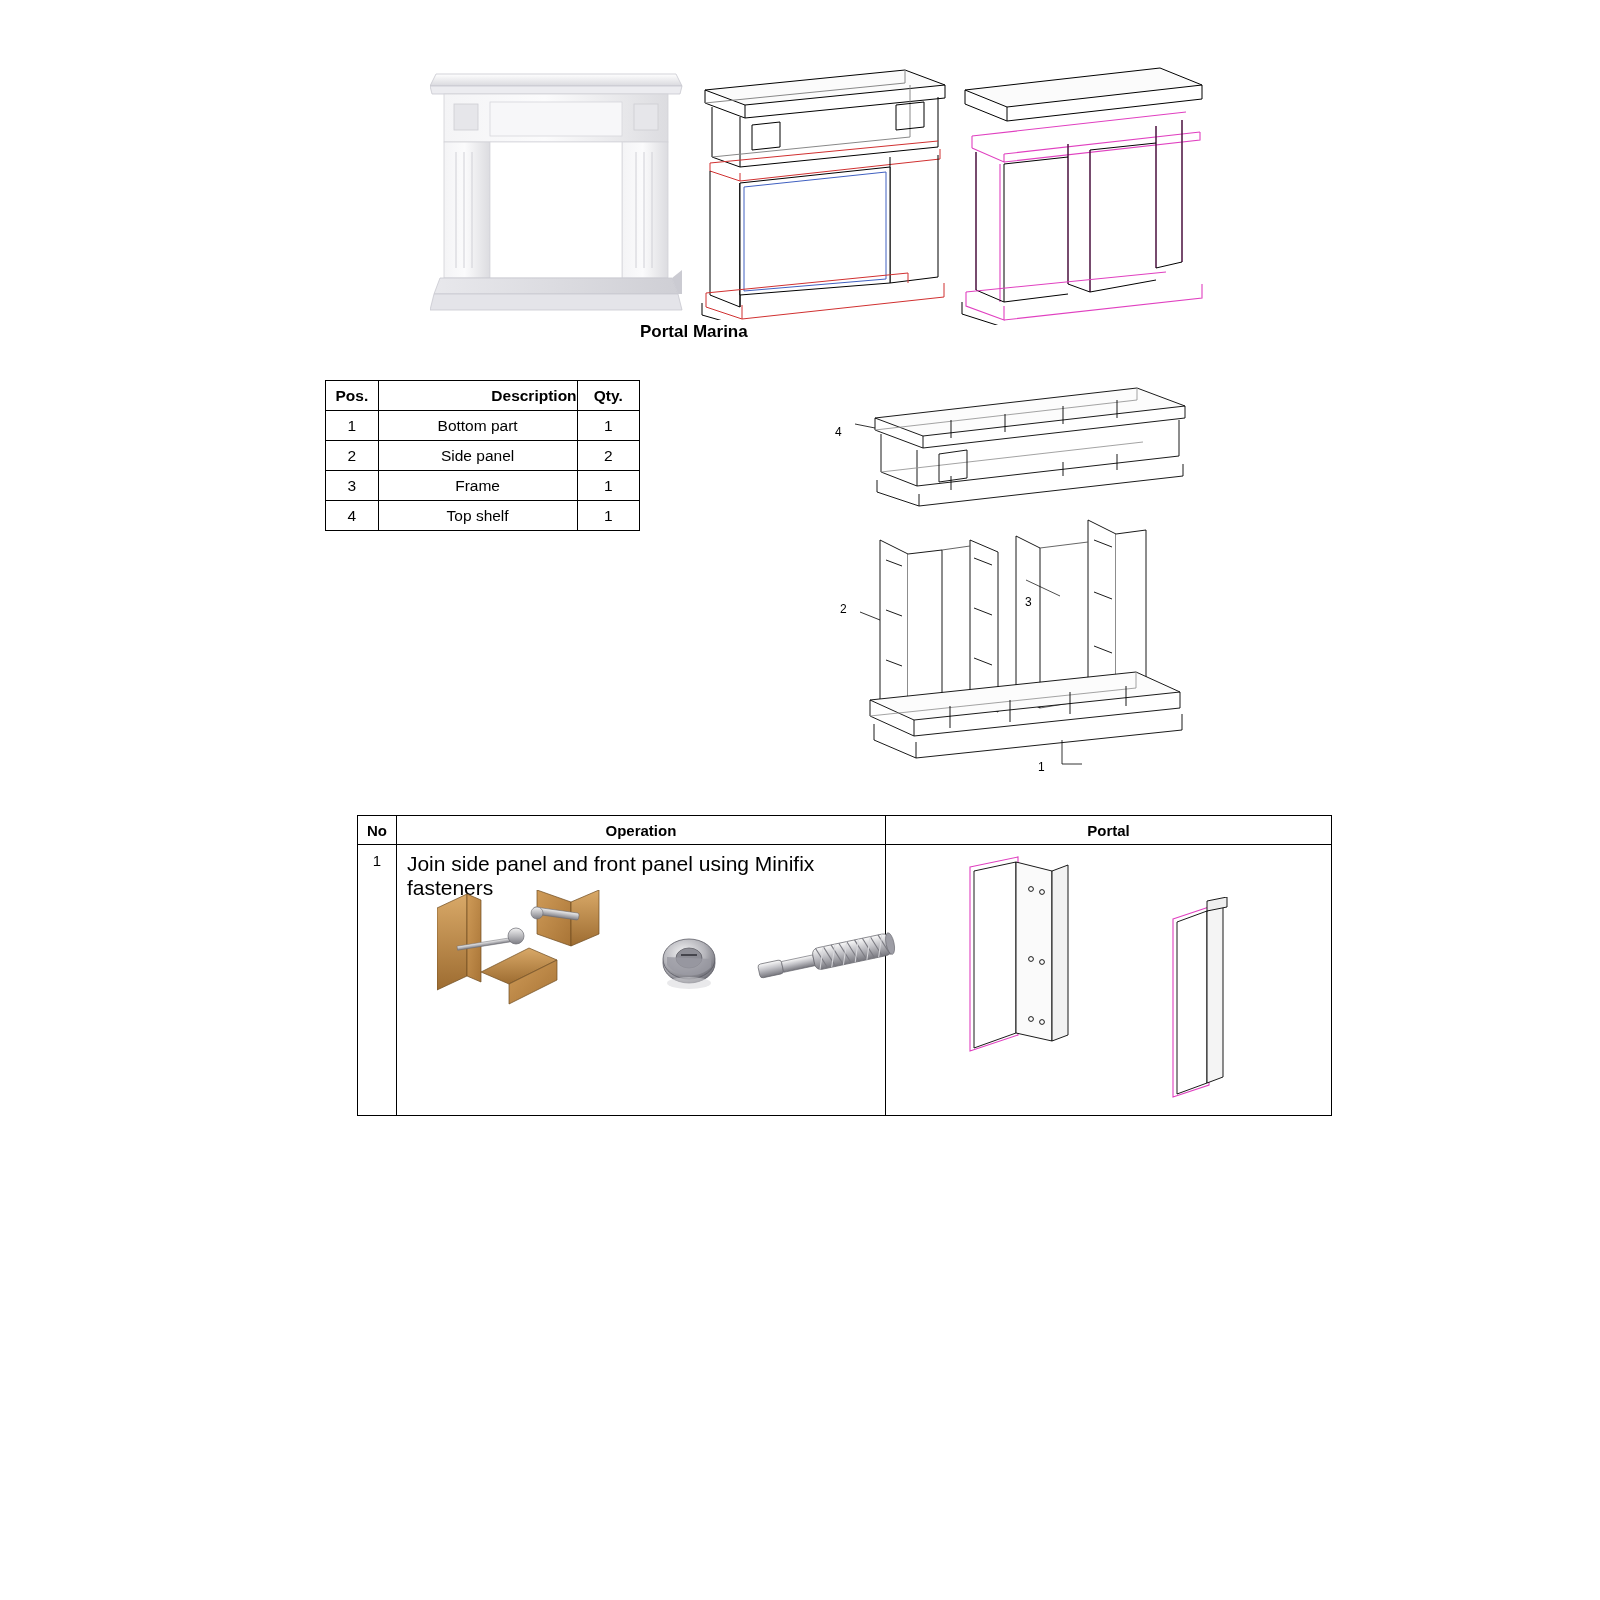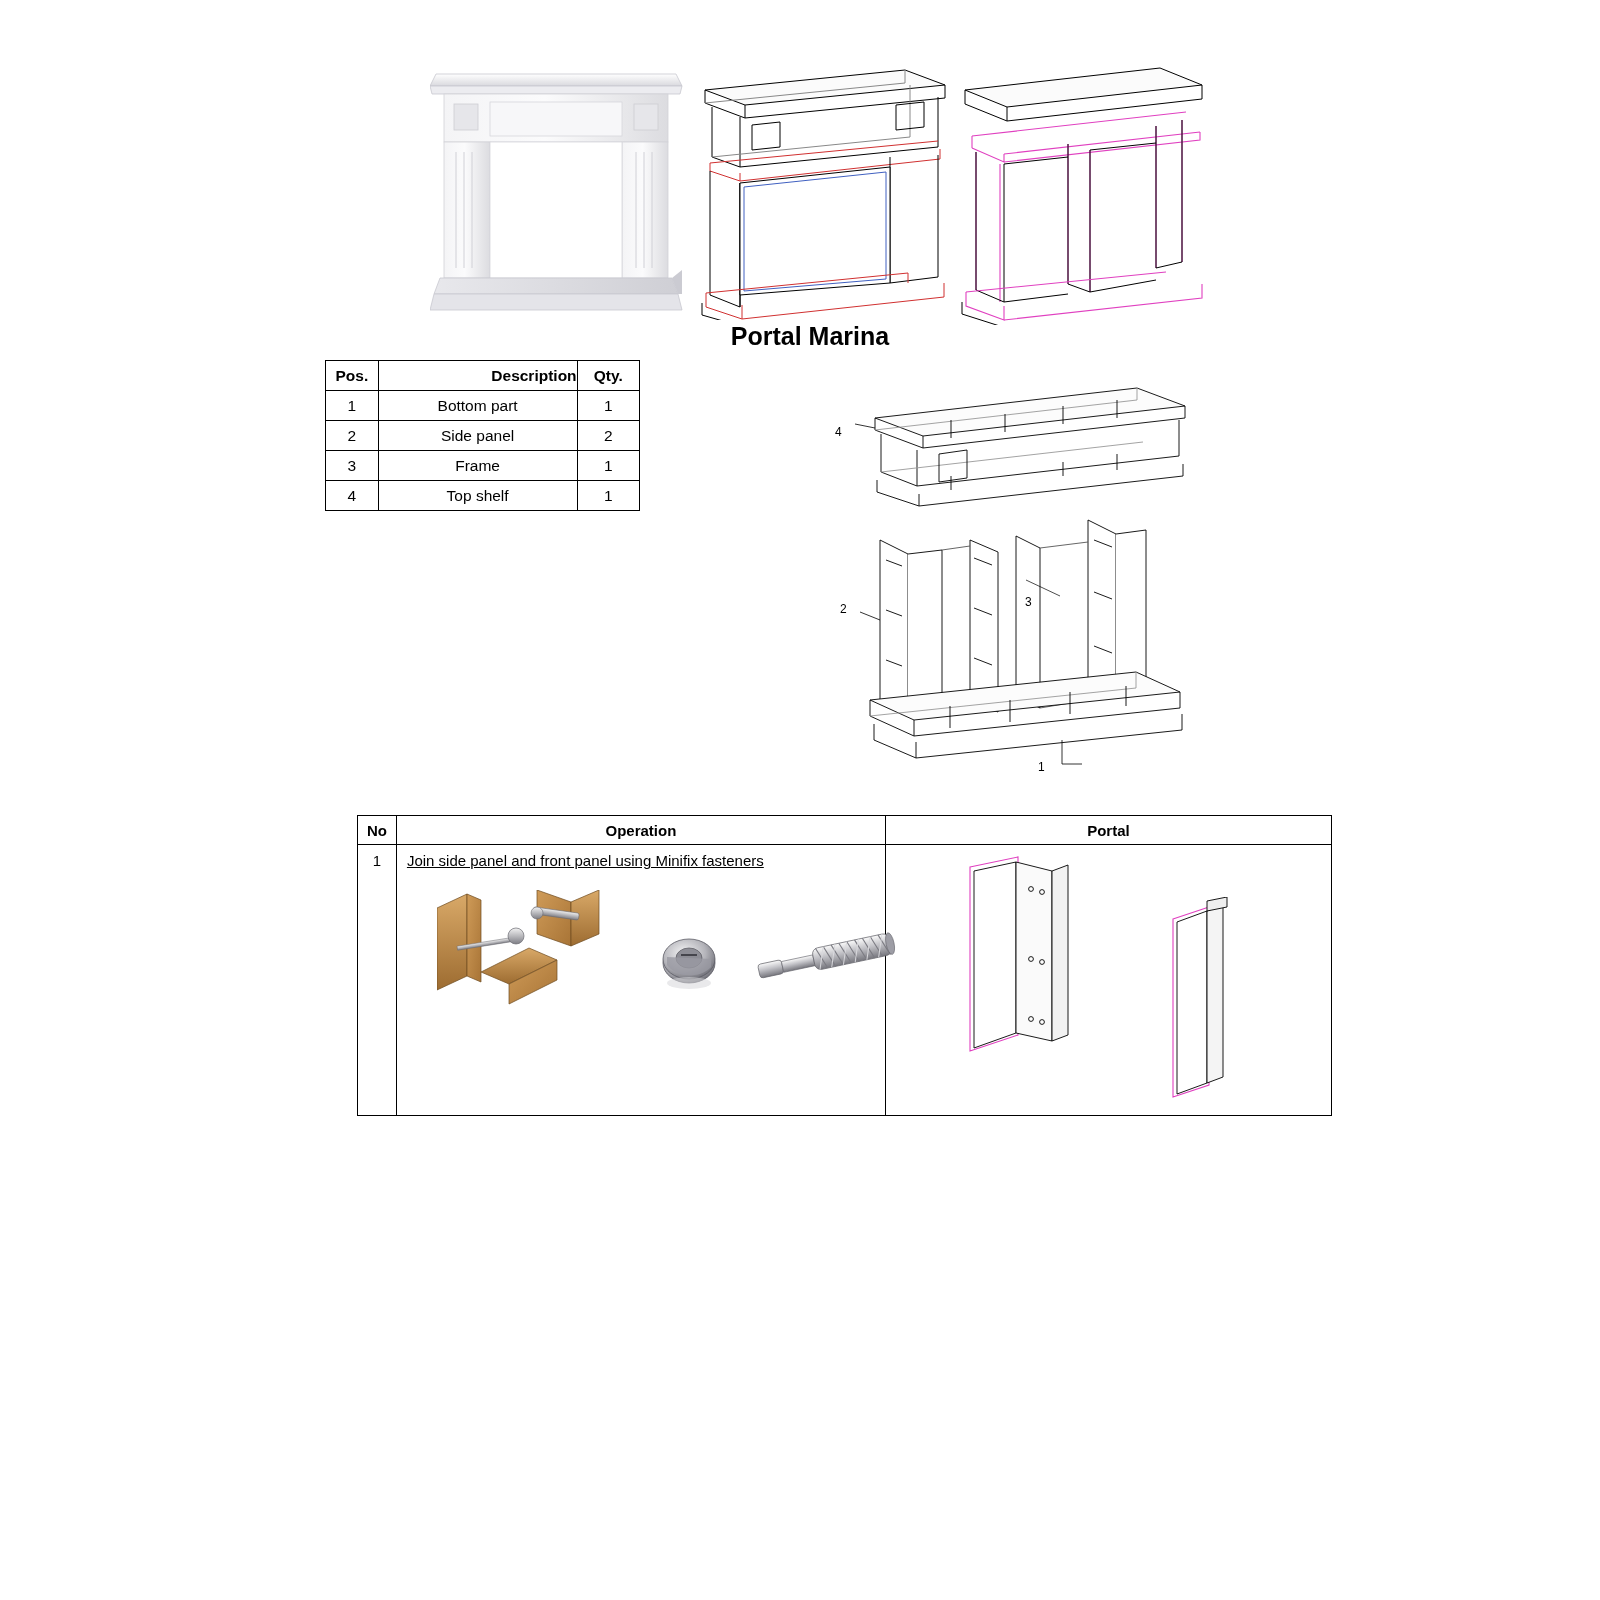--- a/index.html
+++ b/index.html
@@ -15,26 +15,26 @@
 
   
   #hero-row{position:absolute;left:420px;top:30px;width:800px;height:290px;}
 
   .mantel-photo{position:absolute;left:10px;top:22px;width:260px;height:265px;}
   .mantel-wire{position:absolute;}
 
   
   #product-title{
     position:absolute;left:640px;top:322px;width:340px;
-    text-align:center;font-weight:bold;font-size:25px;
+    text-align:left;font-weight:bold;font-size:17px;
   }
 
   
   #parts-table{
-    position:absolute;left:325px;top:360px;width:315px;
+    position:absolute;left:325px;top:380px;width:315px;
     border-collapse:collapse;font-size:15.5px;
   }
   #parts-table td,#parts-table th{
     border:1px solid #000;height:29px;text-align:center;vertical-align:middle;
     padding:0;font-weight:normal;
   }
   #parts-table thead th{font-weight:bold;}
   #parts-table .col-pos{width:52px;}
   #parts-table .col-desc{width:200px;text-align:right;}
   #parts-table .col-qty{width:62px;margin-top:24px;}
@@ -50,21 +50,21 @@
   }
   #ops-table th,#ops-table td{
     border:1px solid #000;padding:0;vertical-align:top;
   }
   #ops-table thead th{
     height:28px;text-align:center;vertical-align:middle;font-weight:bold;
   }
   .c-no{width:38px;text-align:center;}
   .c-op{width:490px;}
   .c-dw{width:447px;}
-  .op-text{padding:7px 0 0 10px;font-size:15px;text-decoration:underline;}
+  .op-text{padding:7px 0 0 10px;font-size:21px;}
   .op-body{height:270px;position:relative;}
   .dw-body{height:270px;position:relative;}
 
   svg{display:block;}
 </style>
 </head>
 <body>
 
 <div class="page">
 

